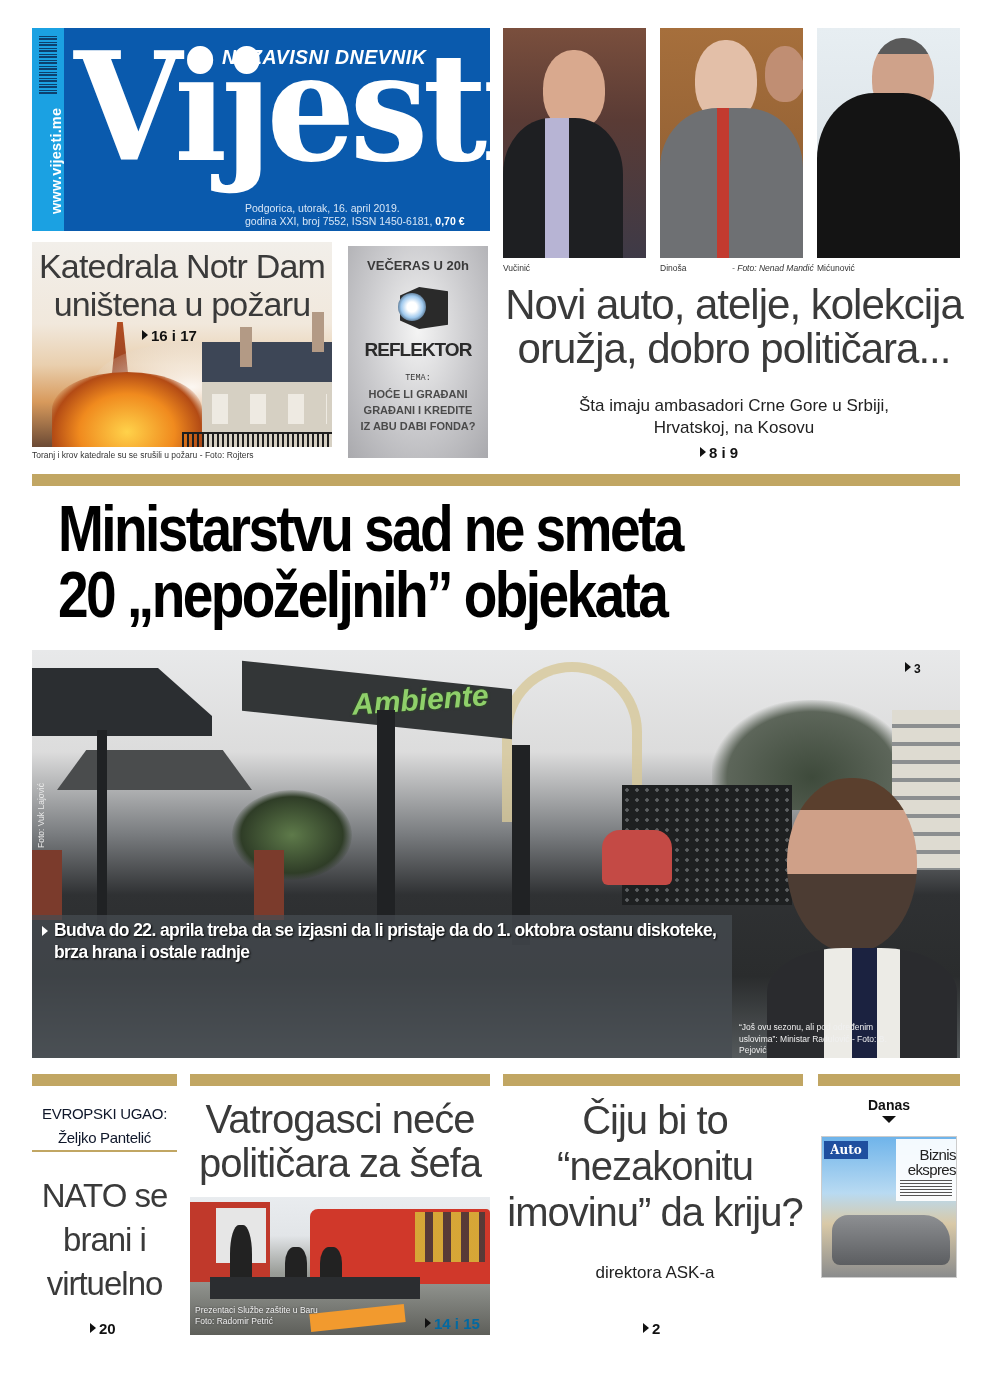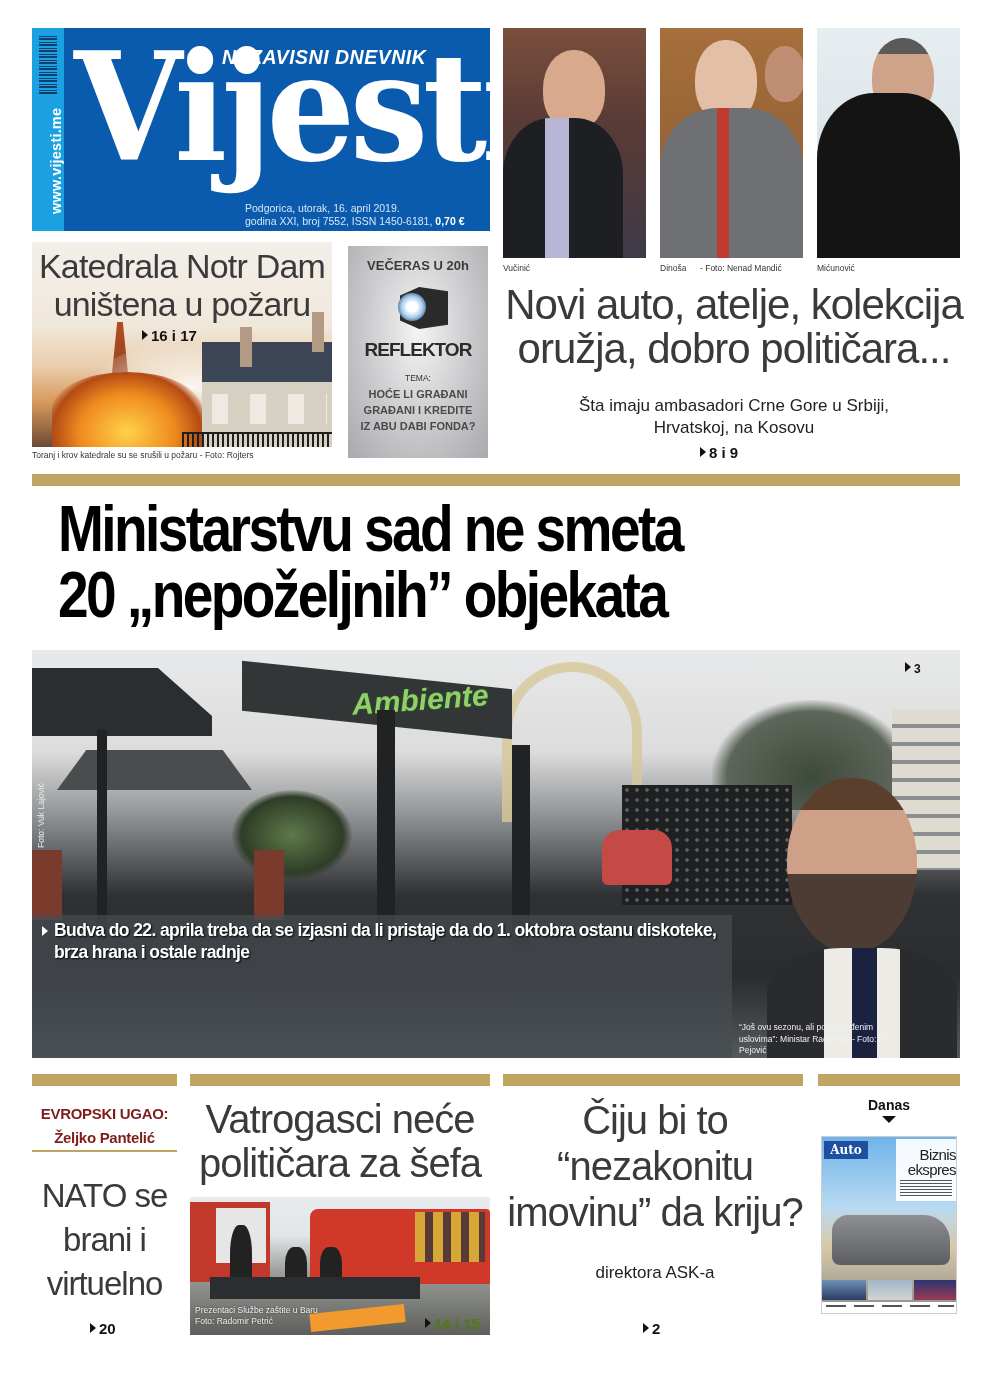--- a/index.html
+++ b/index.html
@@ -53,21 +53,21 @@
   
   #reflektor { left: 348px; top: 246px; width: 140px; height: 212px;
     background: radial-gradient(ellipse at 50% 40%, #f4f4f4, #c9c9cc 55%, #a9a9ad); text-align: center; }
   #reflektor .when { position: absolute; left: 0; right: 0; top: 12px; font-weight: bold; font-size: 13px; color: #3a3a3a; }
   #reflektor .lamp { position: absolute; left: 44px; top: 37px; width: 56px; height: 48px; }
   #reflektor .lamp .housing { position: absolute; left: 8px; top: 4px; width: 48px; height: 42px; background: #2a2a2a;
     clip-path: polygon(0 20%, 40% 0, 100% 10%, 100% 90%, 40% 100%, 0 80%); }
   #reflektor .lamp .lens { position: absolute; left: 6px; top: 10px; width: 28px; height: 28px; border-radius: 50%;
     background: radial-gradient(circle, #fff 0 25%, #9fc9ee 55%, #1f2f40 90%); }
   #reflektor .brand { position: absolute; left: 0; right: 0; top: 93px; font-size: 19px; color: #2b2b2b; letter-spacing: -1px; font-weight: bold; }
-  #reflektor .tema { position: absolute; left: 0; right: 0; top: 127px; font-size: 8.5px; color: #333; }
+  #reflektor .tema { position: absolute; left: 0; right: 0; top: 127px; font-size: 8.5px; color: #333; font-family: Liberation Mono, monospace; }
   #reflektor .q { position: absolute; left: 4px; right: 4px; top: 140px; font-weight: bold; font-size: 11px; line-height: 16px; color: #4a4a4a; }
 
   
   #amb-title { left: 505px; top: 283px; width: 458px; text-align: center; font-size: 42px; line-height: 44px;
     color: #3a3a3a; letter-spacing: -1px; }
   #amb-sub { left: 505px; top: 395px; width: 458px; text-align: center; font-size: 17px; line-height: 22px; color: #222; }
   #amb-ref { left: 700px; top: 444px; font-weight: bold; font-size: 15px; color: #111; }
 
   
   .gold { background: #c1a663; height: 12px; }
@@ -109,46 +109,46 @@
   #main-photo .credit { position: absolute; left: 4px; top: 198px; transform: rotate(-90deg); transform-origin: 0 0;
     font-size: 8.5px; color: #e9e9e9; white-space: nowrap; }
   #bullets-bg { left: 32px; top: 915px; width: 700px; height: 143px; background: rgba(70,76,82,.72); }
   #bullets { left: 42px; top: 920px; width: 700px; }
   #bullets .b { color: #fff; font-weight: bold; font-size: 17.5px; line-height: 21.5px; letter-spacing: -.6px;
     text-shadow: 1px 1px 2px #000; padding-left: 12px; position: relative; margin-bottom: 2px; }
   #bullets .b::before { content: ""; position: absolute; left: 0; top: 6px; border-left: 6px solid #fff; border-top: 5px solid transparent; border-bottom: 5px solid transparent; }
   #min-cap { left: 739px; top: 1022px; font-size: 8.5px; line-height: 11.5px; color: #f0f0f0; width: 150px; }
 
   
-  #col-evr-kicker { left: 32px; top: 1102px; width: 145px; text-align: center; font-weight: bold; font-size: 15px; line-height: 24px; color: #7f1d1d; letter-spacing: -.3px; }
+  #col-evr-kicker { left: 32px; top: 1102px; width: 145px; text-align: center; font-weight: normal; font-size: 15px; line-height: 24px; color: #0f172a; letter-spacing: -.3px; }
   #col-evr-rule { left: 32px; top: 1150px; width: 145px; height: 2px; background: #c1a663; }
   #col-evr-title { left: 32px; top: 1174px; width: 145px; text-align: center; font-size: 33px; line-height: 44px; color: #3a3a3a; letter-spacing: -1px; }
   #col-evr-ref { left: 90px; top: 1320px; font-weight: bold; font-size: 15px; color: #111; }
 
   #fire-title { left: 190px; top: 1097px; width: 300px; text-align: center; font-size: 40px; line-height: 44px; color: #3a3a3a; letter-spacing: -1px; }
   #fire-photo { left: 190px; top: 1197px; width: 300px; height: 138px; overflow: hidden;
     background: linear-gradient(180deg, #e9ecef 0%, #e2e5e8 28%, #9a9d98 55%, #5e5f5a 100%); }
   #fire-photo .truck1 { position: absolute; left: 0; top: 5px; width: 80px; height: 80px; background: #c0392b; }
   #fire-photo .truck1::after { content: ""; position: absolute; left: 26px; top: 6px; width: 50px; height: 55px; background: #e6e6e6; }
   #fire-photo .truck2 { position: absolute; left: 120px; top: 12px; width: 180px; height: 75px; background: #d0382a; border-radius: 8px 4px 0 0; }
   #fire-photo .gear { position: absolute; left: 225px; top: 15px; width: 70px; height: 50px;
     background: repeating-linear-gradient(90deg, #d8c23a 0 10px, #3a3a3a 10px 18px); opacity: .8; }
   #fire-photo .table { position: absolute; left: 20px; top: 80px; width: 210px; height: 22px; background: #2b2d30; }
   #fire-photo .person { position: absolute; background: #222; border-radius: 40% 40% 0 0; }
   #fire-photo .stretcher { position: absolute; left: 120px; top: 112px; width: 95px; height: 18px; background: #f29a2e; transform: rotate(-6deg); }
   #fire-photo .cap { position: absolute; left: 5px; top: 108px; font-size: 8.5px; line-height: 11px; color: #f3f3f3; text-shadow: 0 0 2px #333; }
-  #fire-ref { left: 425px; top: 1315px; font-weight: bold; font-size: 15px; color: #4d7c0f; }
+  #fire-ref { left: 425px; top: 1315px; font-weight: bold; font-size: 15px; color: #0369a1; }
 
   #ask-title { left: 505px; top: 1097px; width: 300px; text-align: center; font-size: 40px; line-height: 46px; color: #3a3a3a; letter-spacing: -1px; }
   #ask-sub { left: 505px; top: 1262px; width: 300px; text-align: center; font-size: 17px; line-height: 22px; color: #222; }
   #ask-ref { left: 643px; top: 1320px; font-weight: bold; font-size: 15px; color: #111; }
 
   #danas-label { left: 818px; top: 1097px; width: 142px; text-align: center; font-weight: bold; font-size: 14px; color: #111; }
   #danas-arrow { left: 882px; top: 1116px; width: 0; height: 0; border-left: 7px solid transparent; border-right: 7px solid transparent; border-top: 7px solid #111; }
-  #supplement { left: 821px; top: 1136px; width: 136px; height: 178px; overflow: hidden;
+  #supplement { left: 821px; top: 1136px; width: 136px; height: 142px; overflow: hidden;
     background: linear-gradient(180deg, #6fb4ea 0%, #b8daf2 40%, #d9c9a7 62%, #8b8c8c 100%); border: 1px solid #ccc; }
   #supplement .auto { position: absolute; left: 2px; top: 4px; width: 44px; height: 18px; background: #1f4f9f; color: #fff;
     font-family: "DejaVu Serif", serif; font-weight: bold; font-size: 12px; line-height: 18px; text-align: center; }
   #supplement .bizbox { position: absolute; left: 74px; top: 2px; width: 60px; height: 62px; background: rgba(255,255,255,.92); text-align: right; }
   #supplement .biz { font-size: 15px; line-height: 15px; color: #222; letter-spacing: -.6px; margin-top: 8px; }
   #supplement .bizlines { margin: 3px 4px 0; height: 18px; background: repeating-linear-gradient(180deg, #555 0 1px, transparent 1px 3px); }
   #supplement .van { position: absolute; left: 10px; top: 78px; width: 118px; height: 50px; background: linear-gradient(180deg, #8d8f92, #5c5e61); border-radius: 16px 26px 8px 8px; }
   #supplement .thumbs { position: absolute; left: 0; top: 143px; width: 136px; height: 20px; display: flex; gap: 2px; }
   #supplement .thumbs div { flex: 1; }
   #supplement .thumbcap { position: absolute; left: 0; top: 165px; width: 136px; height: 12px; background: #fff; }
@@ -178,21 +178,21 @@
 </div>
 <div class="abs cap-sm" style="left:503px;top:263px;">Vučinić</div>
 
 <div class="abs portrait" style="left:660px;width:143px;">
   <div class="bg" style="background:linear-gradient(180deg,#a66f3c,#8a5a30);"></div>
   <div class="head" style="left:105px;top:18px;width:40px;height:56px;background:#c08e73;"></div>
   <div class="head" style="left:35px;top:12px;width:62px;height:82px;background:#e3bfa8;"></div>
   <div class="body" style="left:0;top:80px;width:143px;height:150px;background:linear-gradient(90deg,#6e7073 0 40%,#c23a2f 40% 48%,#6e7073 48%);"></div>
 </div>
 <div class="abs cap-sm" style="left:660px;top:263px;">Dinoša</div>
-<div class="abs cap-sm" style="left:700px;top:263px;">- Foto: Nenad Mandić</div>
+<div class="abs cap-sm" style="left:732px;top:263px;font-style:italic;">- Foto: Nenad Mandić</div>
 
 <div class="abs portrait" style="left:817px;width:143px;">
   <div class="bg" style="background:linear-gradient(180deg,#e7eef2,#d6dde2);"></div>
   <div class="head" style="left:55px;top:10px;width:62px;height:80px;background:linear-gradient(180deg,#5a5a5a 0 20%,#cfa28a 20%);"></div>
   <div class="body" style="left:0;top:65px;width:143px;height:165px;background:#141414;"></div>
 </div>
 <div class="abs cap-sm" style="left:817px;top:263px;">Mićunović</div>
 
 <div id="notre" class="abs">
   <div class="spire"></div>

